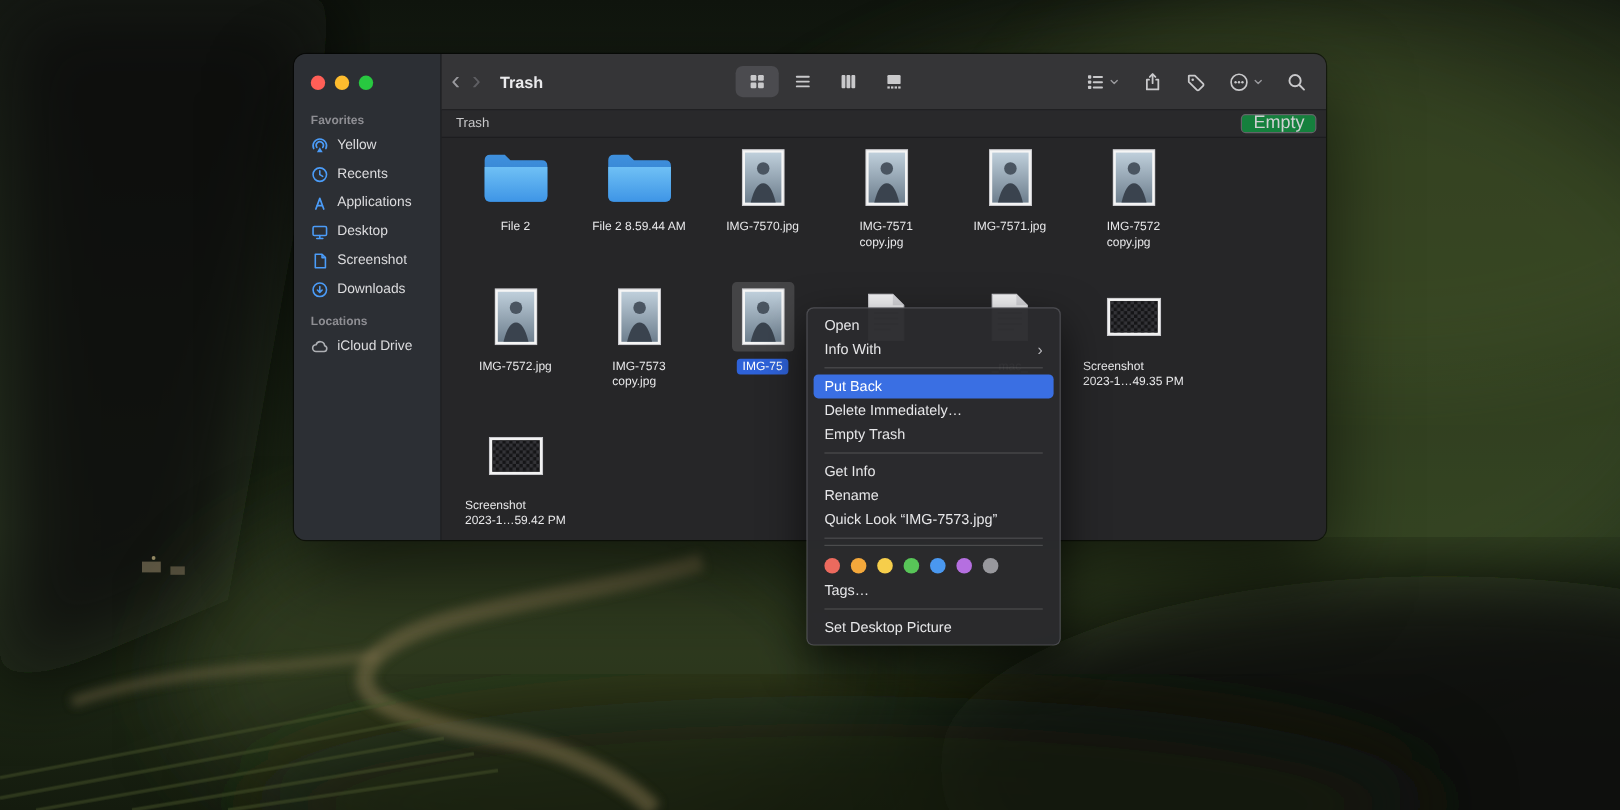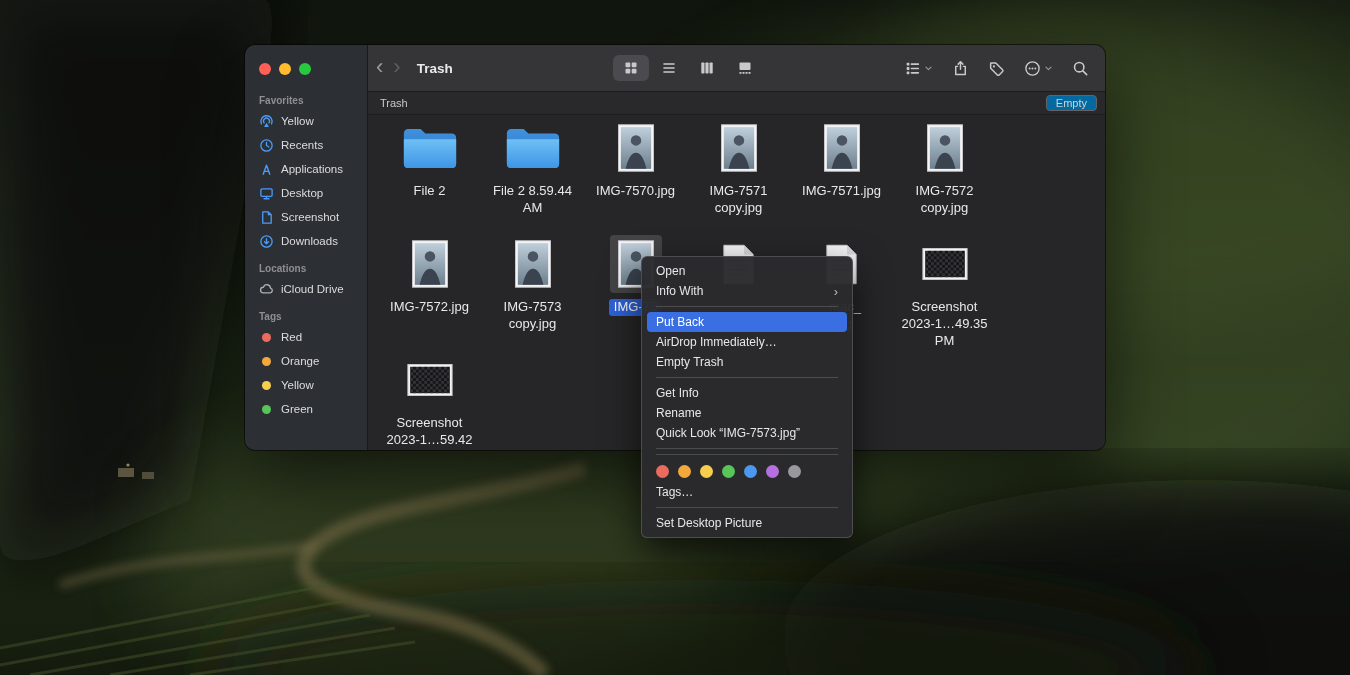--- a/index.html
+++ b/index.html
@@ -30,36 +30,36 @@
   .vbtn{width:36px;height:26px;display:flex;align-items:center;justify-content:center;border-radius:6px;color:#c9c9cb;}
   .vbtn.sel{background:#4b4b4f;}
   .vbtn svg{width:16px;height:16px;}
   .right-tools{margin-left:auto;display:flex;align-items:center;gap:19px;padding-right:16px;}
   .tbtn{display:flex;align-items:center;gap:3px;color:#c9c9cb;}
   .tbtn svg{width:17px;height:17px;}
   .tbtn svg.chev{width:9px;height:9px;color:#9a9a9e;}
   .statusbar{height:22px;flex:0 0 22px;background:#29292b;border-bottom:1px solid #1d1d1f;
     display:flex;align-items:center;justify-content:space-between;padding:0 8px 0 12px;}
   .statusbar .path{color:#c8c8ca;font-size:11px;}
-  .empty-btn{font-family:inherit;background:#0369a1;color:#d0d0d2;font-size:11px;border:1px solid #636367;
+  .empty-btn{font-family:inherit;background:#15803d;color:#d0d0d2;font-size:15px;border:1px solid #636367;
     border-radius:4px;padding:0 9px;height:16px;line-height:14px;}
   .content{flex:1;background:#262628;display:grid;grid-template-columns:repeat(6,103px);
     grid-auto-rows:116px;padding:4px 0 0 10px;overflow:hidden;}
   .cell{display:flex;flex-direction:column;align-items:center;}
   .icon-wrap{height:54px;display:flex;align-items:center;justify-content:center;padding:2px 8px;border-radius:4px;}
   .cell.sel .icon-wrap{background:rgba(255,255,255,.14);}
-  .file-label{margin-top:6px;max-width:100px;font-size:13px;line-height:1.3;color:#e8e8ea;text-align:center;white-space:pre-line;}
+  .file-label{margin-top:6px;max-width:100px;font-size:10px;line-height:1.3;color:#e8e8ea;white-space:pre-line;}
   .cell.sel .file-label{background:#2e62d9;color:#fff;border-radius:3px;padding:0 5px;white-space:nowrap;}
   .icn-folder{width:56px;height:43px;}
   .icn-photo{width:36px;height:48px;}
   .icn-shot{width:46px;height:32px;}
   .icn-doc{width:33px;height:43px;}
 
   
-  .context-menu{position:absolute;left:641px;top:256px;width:212px;z-index:10;box-sizing:border-box;
+  .context-menu{position:absolute;left:672px;top:256px;width:212px;z-index:10;box-sizing:border-box;
     background:rgba(42,42,45,.97);border:1px solid rgba(120,120,126,.45);border-radius:6px;
     box-shadow:0 14px 36px rgba(0,0,0,.65);padding:4px 0;font-size:12px;color:#e7e7e9;}
   .menu-item{height:20px;margin:0 5px;padding:0 9px;border-radius:4px;display:flex;align-items:center;justify-content:space-between;}
   .menu-item.hl{background:#3a6fe3;color:#fff;}
   .sub-arrow{color:#b9b9bd;font-size:13px;}
   .menu-sep{height:1px;margin:5px 14px;background:rgba(255,255,255,.16);}
   .menu-tags{display:flex;gap:9px;padding:5px 14px 4px;}
   .mtag{width:13px;height:13px;border-radius:50%;}
 </style>
 </head>
@@ -294,39 +294,20 @@
     </div>
     <div class="section">
       <div class="section-title">Locations</div>
       <div class="side-item">
         <svg class="sicon" style="color:#aeb0b4">
             <use href="#i-cloud"></use>
           </svg>
         <span>iCloud Drive</span>
         </div>
     </div>
-    <div class="section">
-      <div class="section-title">Tags</div>
-      <div class="side-item">
-        <span class="tagdot" style="background: rgb(236, 106, 94);"></span>
-        <span>Red</span>
-        </div>
-      <div class="side-item">
-        <span class="tagdot" style="background: rgb(244, 168, 59);"></span>
-        <span>Orange</span>
-        </div>
-      <div class="side-item">
-        <span class="tagdot" style="background: rgb(246, 206, 75);"></span>
-        <span>Yellow</span>
-        </div>
-      <div class="side-item">
-        <span class="tagdot" style="background: rgb(88, 197, 88);"></span>
-        <span>Green</span>
-        </div>
-    </div>
   </aside>
 
   <div class="main">
     <div class="toolbar">
       <span class="nav-btn">‹</span>
       <span class="nav-btn fwd">›</span>
       <span class="win-title">Trash</span>
       <div class="view-group">
         <span class="vbtn sel">
             <svg>
@@ -512,21 +493,21 @@
     </div>
   <div class="menu-item">
       <span>Info With</span>
       <span class="sub-arrow">›</span>
     </div>
   <div class="menu-sep"></div>
   <div class="menu-item hl">
       <span>Put Back</span>
     </div>
   <div class="menu-item">
-      <span>AirDrop Immediately…</span>
+      <span>Delete Immediately…</span>
     </div>
   <div class="menu-item">
       <span>Empty Trash</span>
     </div>
   <div class="menu-sep"></div>
   <div class="menu-item">
       <span>Get Info</span>
     </div>
   <div class="menu-item">
       <span>Rename</span>

